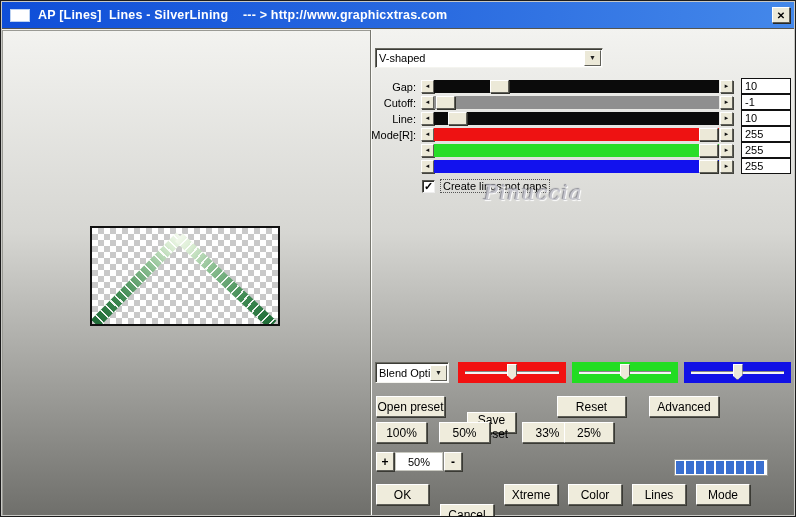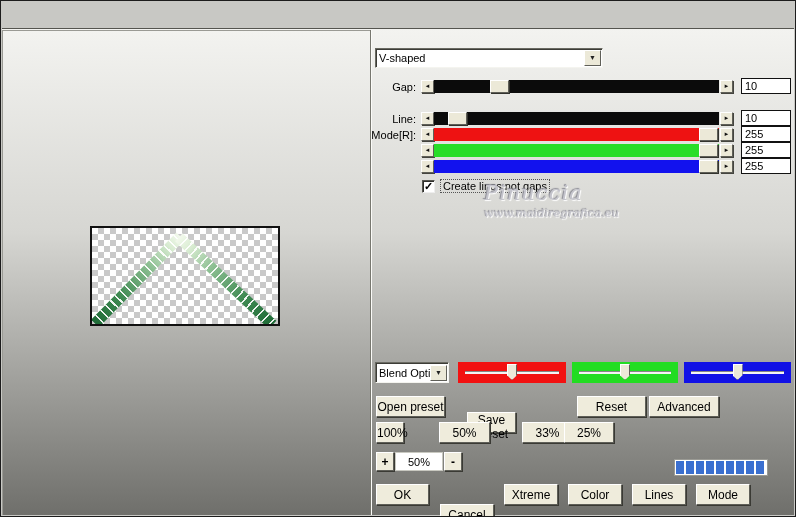--- a/index.html
+++ b/index.html
@@ -106,20 +106,25 @@
   
   .progress { position:absolute; left:300px; top:430px; width:94px; height:17px; background:#fff;
     border:1px solid #9a9a94; display:flex; align-items:center; padding:0 1px; gap:2px; }
   .progress .seg { width:8px; height:13px; }
 </style>
 </head>
 <body>
 
 <div class="window">
 
+  <div class="titlebar">
+    <span class="titleicon"></span>
+    <span class="titletext">AP [Lines]  Lines - SilverLining    --- &gt; http://www.graphicxtras.com</span>
+    <button class="closebtn"><span>✕</span></button>
+  </div>
 
   <div class="body">
 
     <div class="preview-panel">
       <div class="preview-box">
         <div class="vline vline-left"></div>
         <div class="vline vline-right"></div>
       </div>
     </div>
 
@@ -133,20 +138,29 @@
       <div class="srow" style="top:51px">
         <span class="slabel">Gap:</span>
         <button class="sarrow left">◄</button>
         <div class="strack" style="background-color: rgb(11, 11, 11);">
           <div class="sthumb" style="left:56px"></div>
         </div>
         <button class="sarrow right">►</button>
         <input class="svalue" value="10" style="">
       </div>
 
+      <div class="srow" style="top:67px">
+        <span class="slabel">Cutoff:</span>
+        <button class="sarrow left">◄</button>
+        <div class="strack" style="background-color: rgb(143, 143, 143);">
+          <div class="sthumb" style="left:2px"></div>
+        </div>
+        <button class="sarrow right">►</button>
+        <input class="svalue" value="-1" style="">
+      </div>
 
       <div class="srow" style="top:83px">
         <span class="slabel">Line:</span>
         <button class="sarrow left">◄</button>
         <div class="strack" style="background-color: rgb(11, 11, 11);">
           <div class="sthumb" style="left:14px"></div>
         </div>
         <button class="sarrow right">►</button>
         <input class="svalue" value="10" style="">
       </div>
@@ -181,21 +195,20 @@
         <input class="svalue" value="255" style="">
       </div>
 
       <div class="chkrow">
         <span class="chkbox">✓</span>
         <span class="chklabel">Create lines not gaps</span>
       </div>
 
       <div class="watermark">
         <div class="wm1">Pinuccia</div>
-        <div class="wm2">www.maidiregrafica.eu</div>
       </div>
 
       <div class="dropdown dd-blend">
         <span class="dd-text">Blend Opti</span>
         <span class="dd-btn">▼</span>
       </div>
       <div class="blendpanel bp-red" style="background-color: rgb(242, 17, 17);">
         <div class="bgroove"></div>
         <div class="bthumb"></div>
       </div>
@@ -203,24 +216,24 @@
         <div class="bgroove"></div>
         <div class="bthumb"></div>
       </div>
       <div class="blendpanel bp-blue" style="background-color: rgb(17, 17, 230);">
         <div class="bgroove"></div>
         <div class="bthumb"></div>
       </div>
 
       <button class="btn" style="left:2px;   top:367px; width:69px;">Open preset</button>
       <button class="btn" style="left:93px;  top:383px; width:49px;">Save preset</button>
-      <button class="btn" style="left:183px; top:367px; width:69px;margin-left:20px;">Reset</button>
+      <button class="btn" style="left:183px; top:367px; width:69px;">Reset</button>
       <button class="btn" style="left:275px; top:367px; width:70px;">Advanced</button>
 
-      <button class="btn" style="left:2px;   top:393px; width:28px;">100%</button>
+      <button class="btn" style="left:2px;   top:393px; width:51px;">100%</button>
       <button class="btn" style="left:65px;  top:393px; width:51px;">50%</button>
       <button class="btn" style="left:128px; top:393px; width:51px;margin-left:20px;">33%</button>
       <button class="btn" style="left:190px; top:393px; width:50px;">25%</button>
 
       <button class="btn zplus">+</button>
       <span class="zoomvalue">50%</span>
       <button class="btn zminus">-</button>
 
       <div class="progress">
           <div class="seg" style="background-color: rgb(58, 111, 208);"></div>

